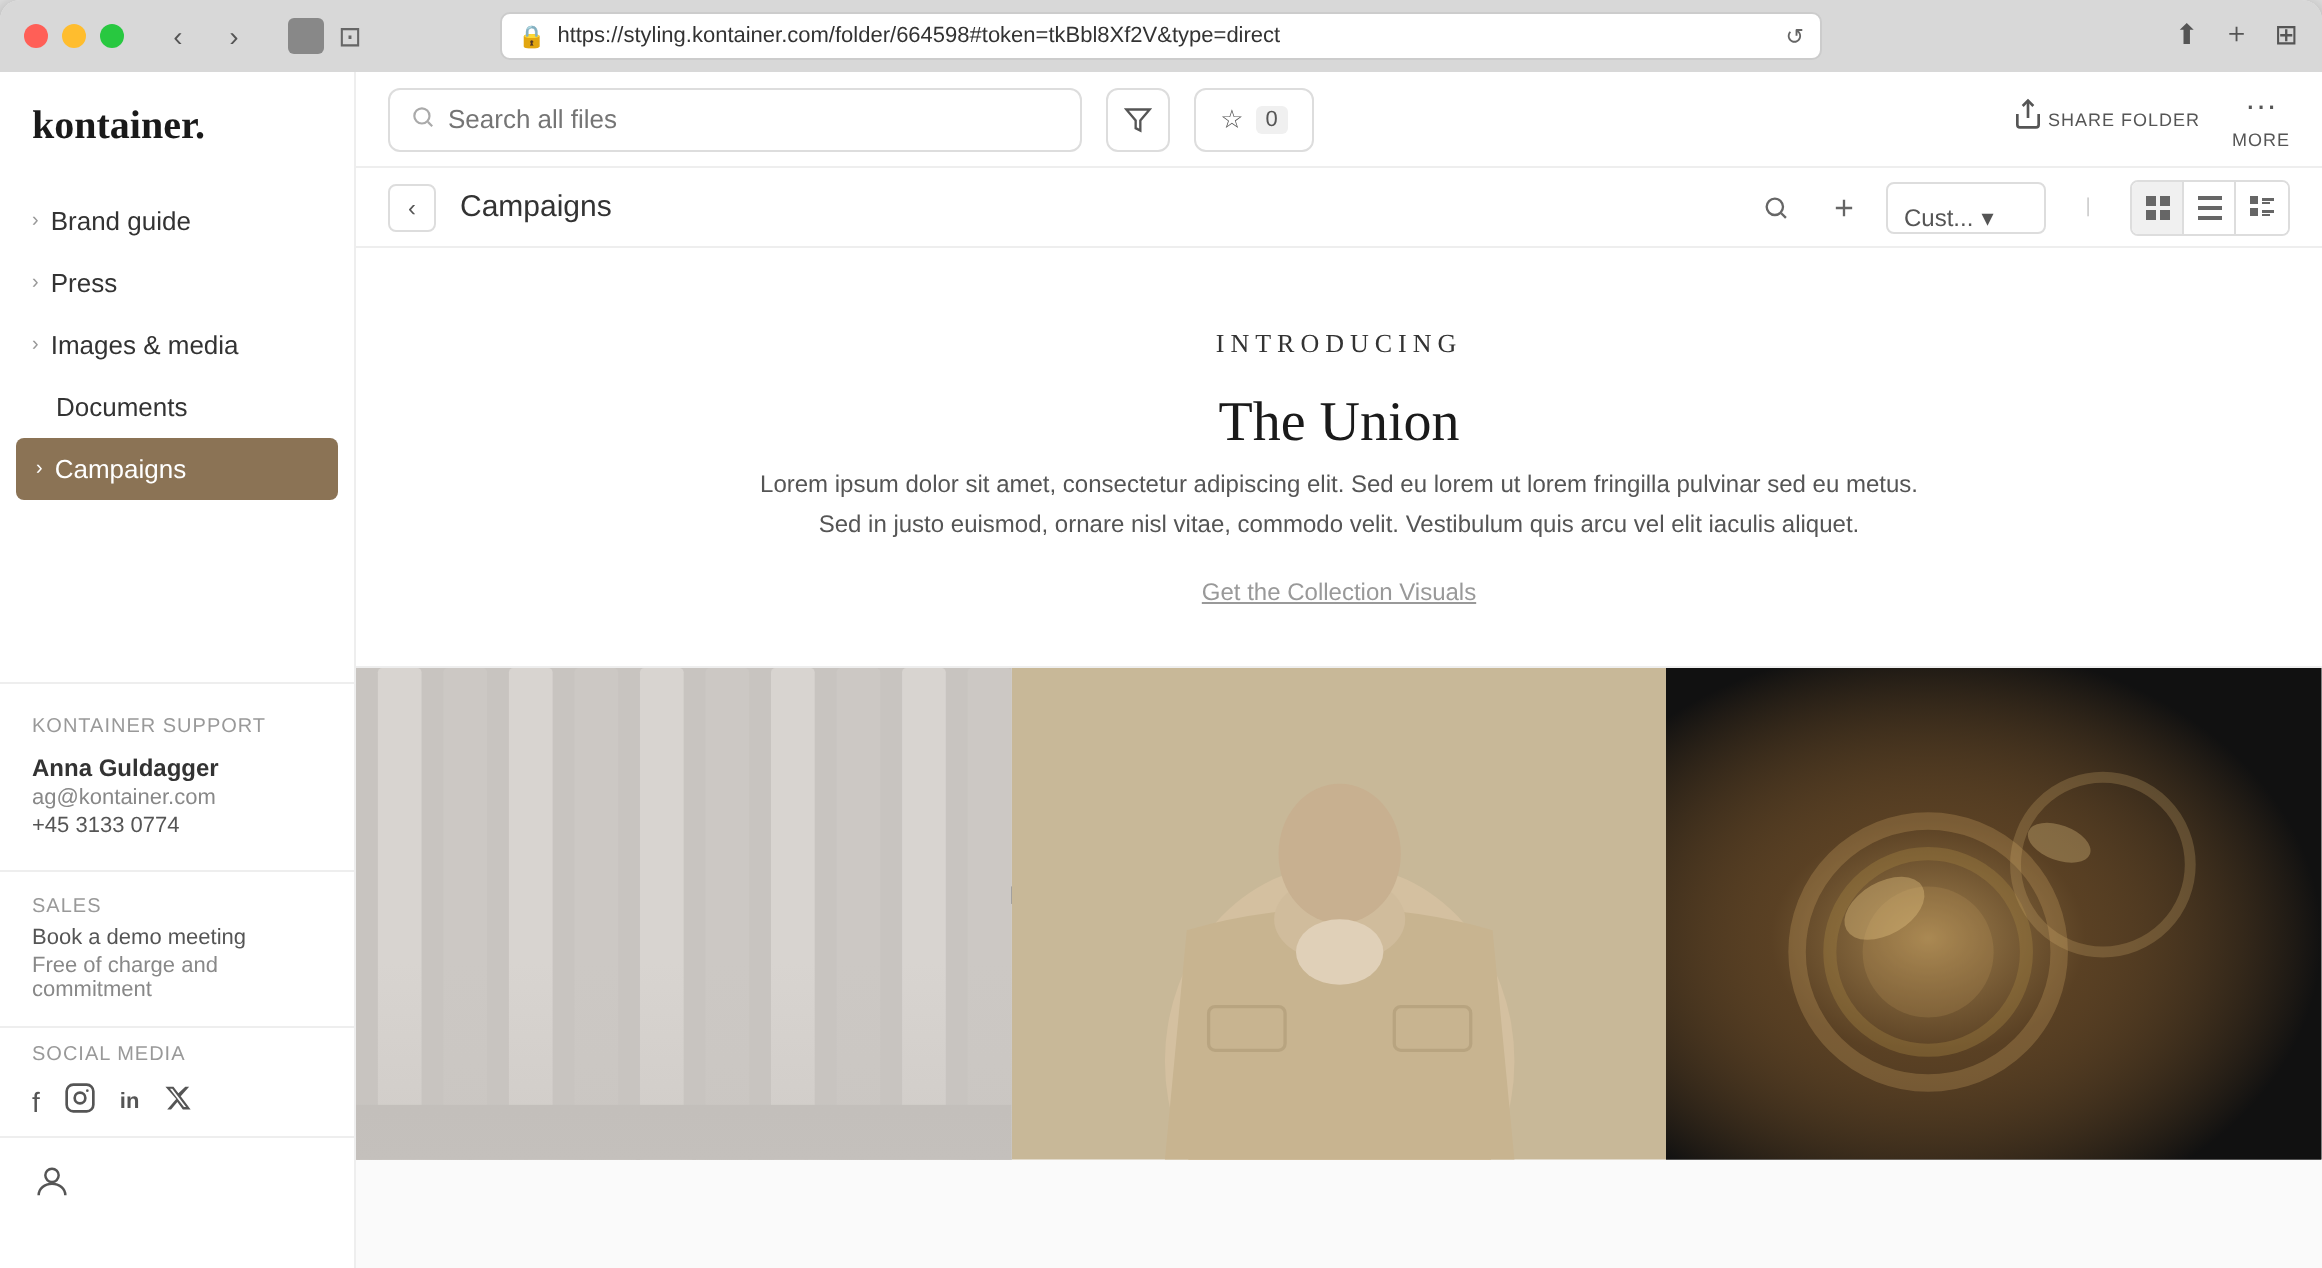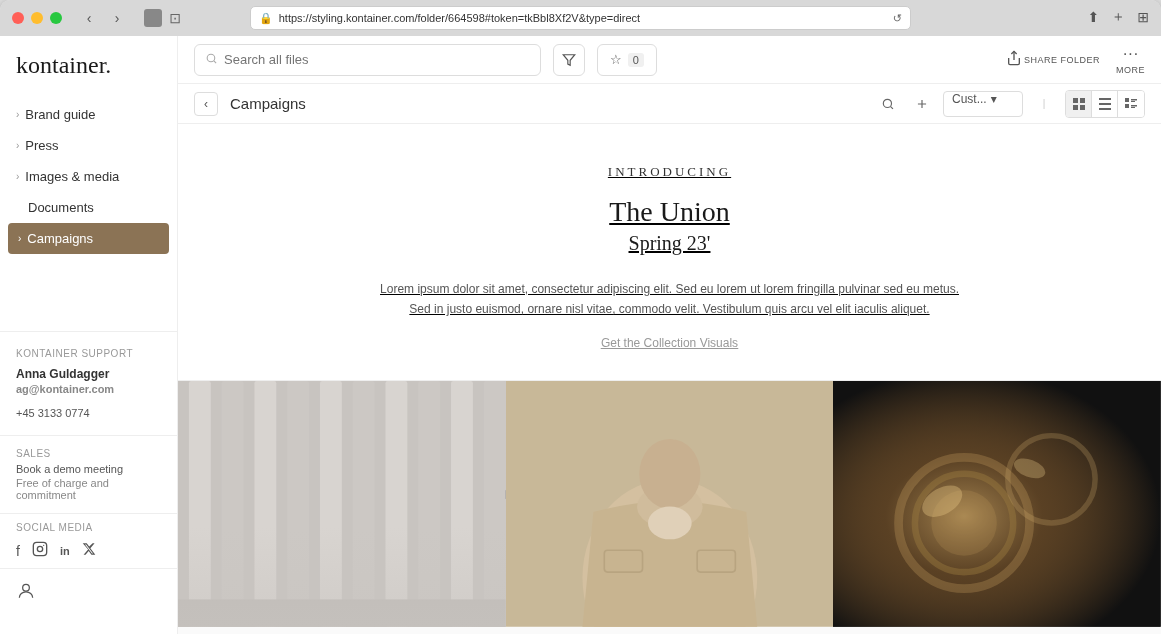--- a/index.html
+++ b/index.html
@@ -86,22 +86,22 @@
       background: white;
       border-right: 1px solid #eee;
       display: flex;
       flex-direction: column;
       padding: 16px 0;
       overflow-y: auto;
     }
 
     .sidebar-logo {
       padding: 0 16px 20px 16px;
-      font-size: 24px;
-      font-weight: 400;
+      font-size: 20px;
+      font-weight: 700;
       color: #1a1a1a;
       font-family: Georgia, serif;
     }
 
     .sidebar-nav { flex: 1; }
 
     .sidebar-item {
       display: flex;
       align-items: center;
       padding: 8px 16px;
@@ -130,21 +130,21 @@
 
     .support-label {
       font-size: 10px;
       color: #999;
       text-transform: uppercase;
       letter-spacing: 0.5px;
       margin-bottom: 8px;
     }
 
     .support-name { font-size: 12px; font-weight: 600; color: #333; margin-bottom: 2px; }
-    .support-email { font-size: 11px; color: #888; margin-bottom: 12px; font-weight: bold; }
+    .support-email { font-size: 11px; color: #888; margin-bottom: 2px; }
     .support-phone { font-size: 11px; color: #555; }
 
     .sidebar-sales {
       padding: 12px 16px;
       border-top: 1px solid #eee;
     }
 
     .sales-label { font-size: 10px; color: #999; text-transform: uppercase; letter-spacing: 0.5px; margin-bottom: 4px; }
     .sales-demo { font-size: 11px; color: #555; margin-bottom: 2px; }
     .sales-free { font-size: 11px; color: #888; }
@@ -323,21 +323,21 @@
 
     .custom-dropdown {
       height: 26px;
       border: 1px solid #ddd;
       border-radius: 4px;
       padding: 0 8px;
       font-size: 12px;
       color: #555;
       background: white;
       display: flex;
-      align-items: flex-start;
+      align-items: flex-end;
       gap: 4px;
       cursor: pointer;
       min-width: 80px;
     }
 
     .view-toggle {
       display: flex;
       border: 1px solid #ddd;
       border-radius: 4px;
       overflow: hidden;
@@ -357,21 +357,20 @@
     }
 
     .view-btn:last-child { border-right: none; }
     .view-btn.active { background: #f0f0f0; }
 
     
     .content-scroll {
       flex: 1;
       overflow-y: auto;
       background: #fafafa;
-      text-decoration: underline;
     }
 
     
     .campaign-hero {
       background: white;
       padding: 40px 20px 30px;
       text-align: center;
       border-bottom: 1px solid #eee;
     }
 
@@ -674,21 +673,20 @@
             </button>
           </div>
         </div>
       </div>
 
       <div class="content-scroll">
 
         <div class="campaign-hero">
           <div class="campaign-intro">INTRODUCING</div>
           <div class="campaign-title">The Union</div>
-          <div class="campaign-subtitle">Spring 23'</div>
           <p class="campaign-desc">Lorem ipsum dolor sit amet, consectetur adipiscing elit. Sed eu lorem ut lorem fringilla pulvinar sed eu metus. Sed in justo euismod, ornare nisl vitae, commodo velit. Vestibulum quis arcu vel elit iaculis aliquet.</p>
           <a class="campaign-link">Get the Collection Visuals</a>
         </div>
 
         <div class="gallery-grid">
           <div class="gallery-item">
             <div class="img-columns">
               <svg width="100%" height="100%" viewBox="0 0 300 225" xmlns="http://www.w3.org/2000/svg" style="position:absolute;top:0;left:0;">
                 <rect width="300" height="225" fill="#c8c4c0"></rect>
 

